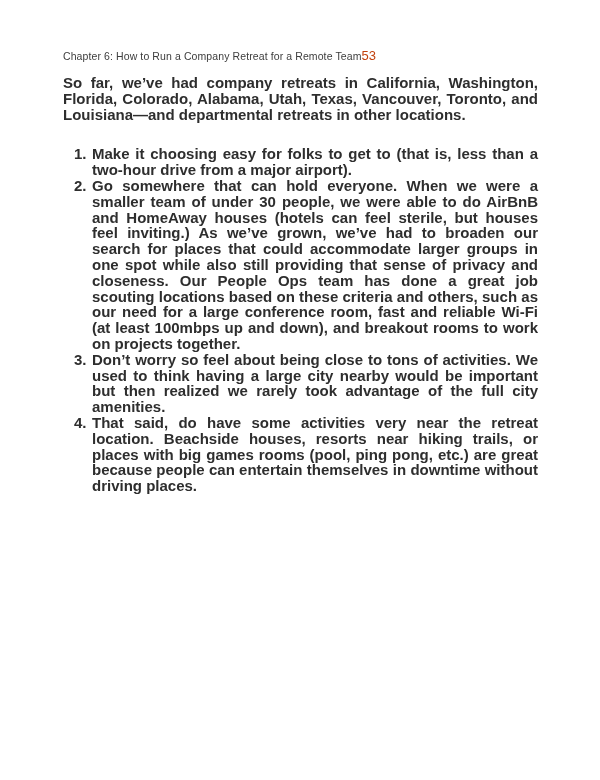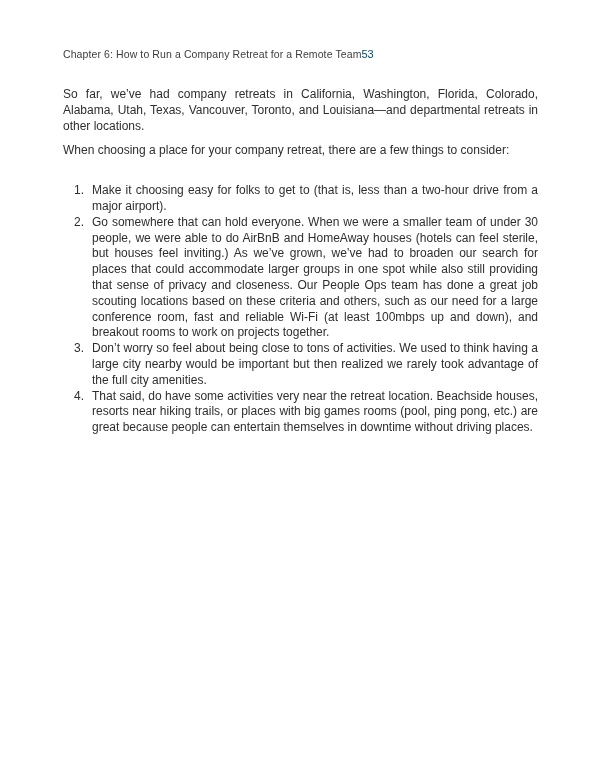--- a/index.html
+++ b/index.html
@@ -26,29 +26,30 @@
     display: flex;
     justify-content: flex-start;
     align-items: baseline;
   }
   .chapter-title {
     font-size: 10.5px;
     letter-spacing: 0.1px;
     color: #3d3d3d;
   }
   .page-number {
-    font-size: 11px;
-    color: #0c4a6e;
+    font-size: 13px;
+    color: #c2410c;
   }
   .body-text {
-    margin-top: 27px;
-    font-size: 12px;
+    margin-top: 12px;
+    font-size: 15px;
     line-height: 15.8px;
     text-align: justify;
     color: #2e2e2e;
+    font-weight: bold;
   }
   .body-text p {
     margin: 0 0 9px 0;
   }
   ol.considerations-list {
     list-style: none;
     margin: 24px 0 24px 0;
     padding: 0;
   }
   ol.considerations-list li {
@@ -74,21 +75,20 @@
 
     <div class="running-header">
       <span class="chapter-title">Chapter 6: How to Run a Company Retreat for a Remote Team</span>
       <span class="page-number">53</span>
     </div>
 
     <div class="body-text">
 
       <p>So far, we’ve had company retreats in California, Washington, Florida, Colorado, Alabama, Utah, Texas, Vancouver, Toronto, and Louisiana—and departmental retreats in other locations.</p>
 
-      <p>When choosing a place for your company retreat, there are a few things to consider:</p>
 
       <ol class="considerations-list">
         <li>
           <span class="li-number">1.</span>
           <span class="li-text">Make it choosing easy for folks to get to (that is, less than a two-hour drive from a major airport).</span>
         </li>
         <li>
           <span class="li-number">2.</span>
           <span class="li-text">Go somewhere that can hold everyone. When we were a smaller team of under 30 people, we were able to do AirBnB and HomeAway houses (hotels can feel sterile, but houses feel inviting.) As we’ve grown, we’ve had to broaden our search for places that could accommodate larger groups in one spot while also still providing that sense of privacy and closeness. Our People Ops team has done a great job scouting locations based on these criteria and others, such as our need for a large conference room, fast and reliable Wi-Fi (at least 100mbps up and down), and breakout rooms to work on projects together.</span>
         </li>

